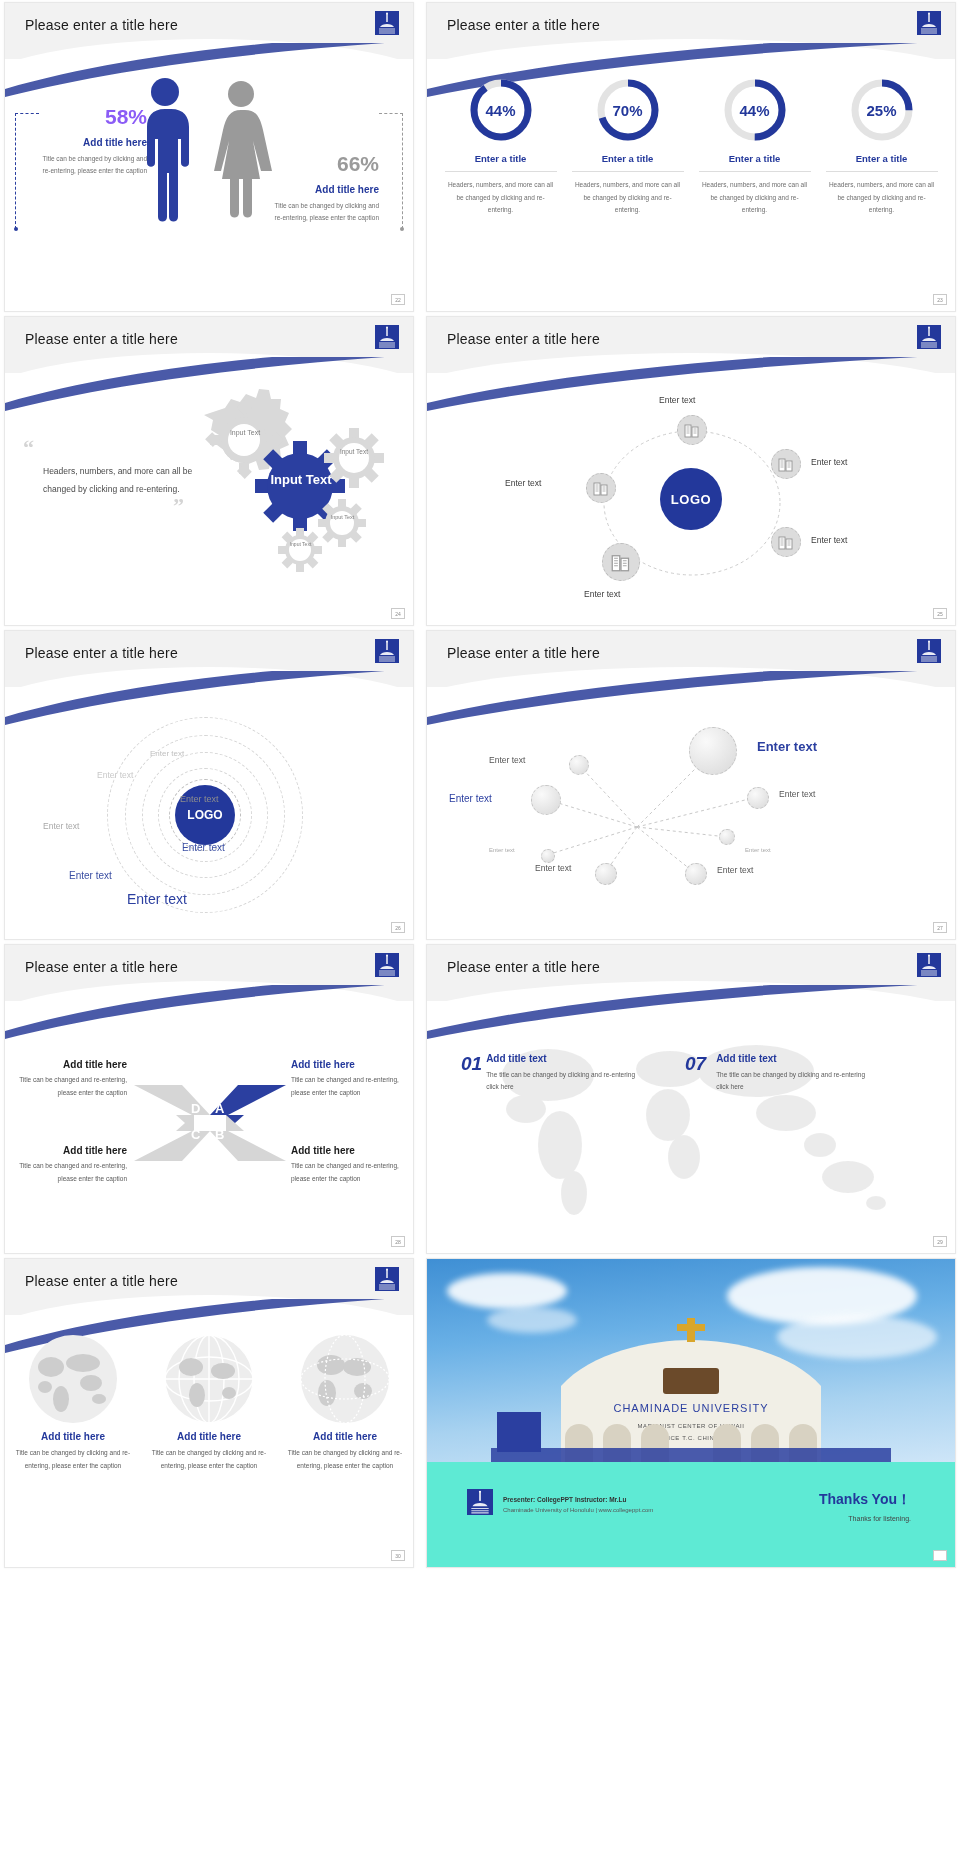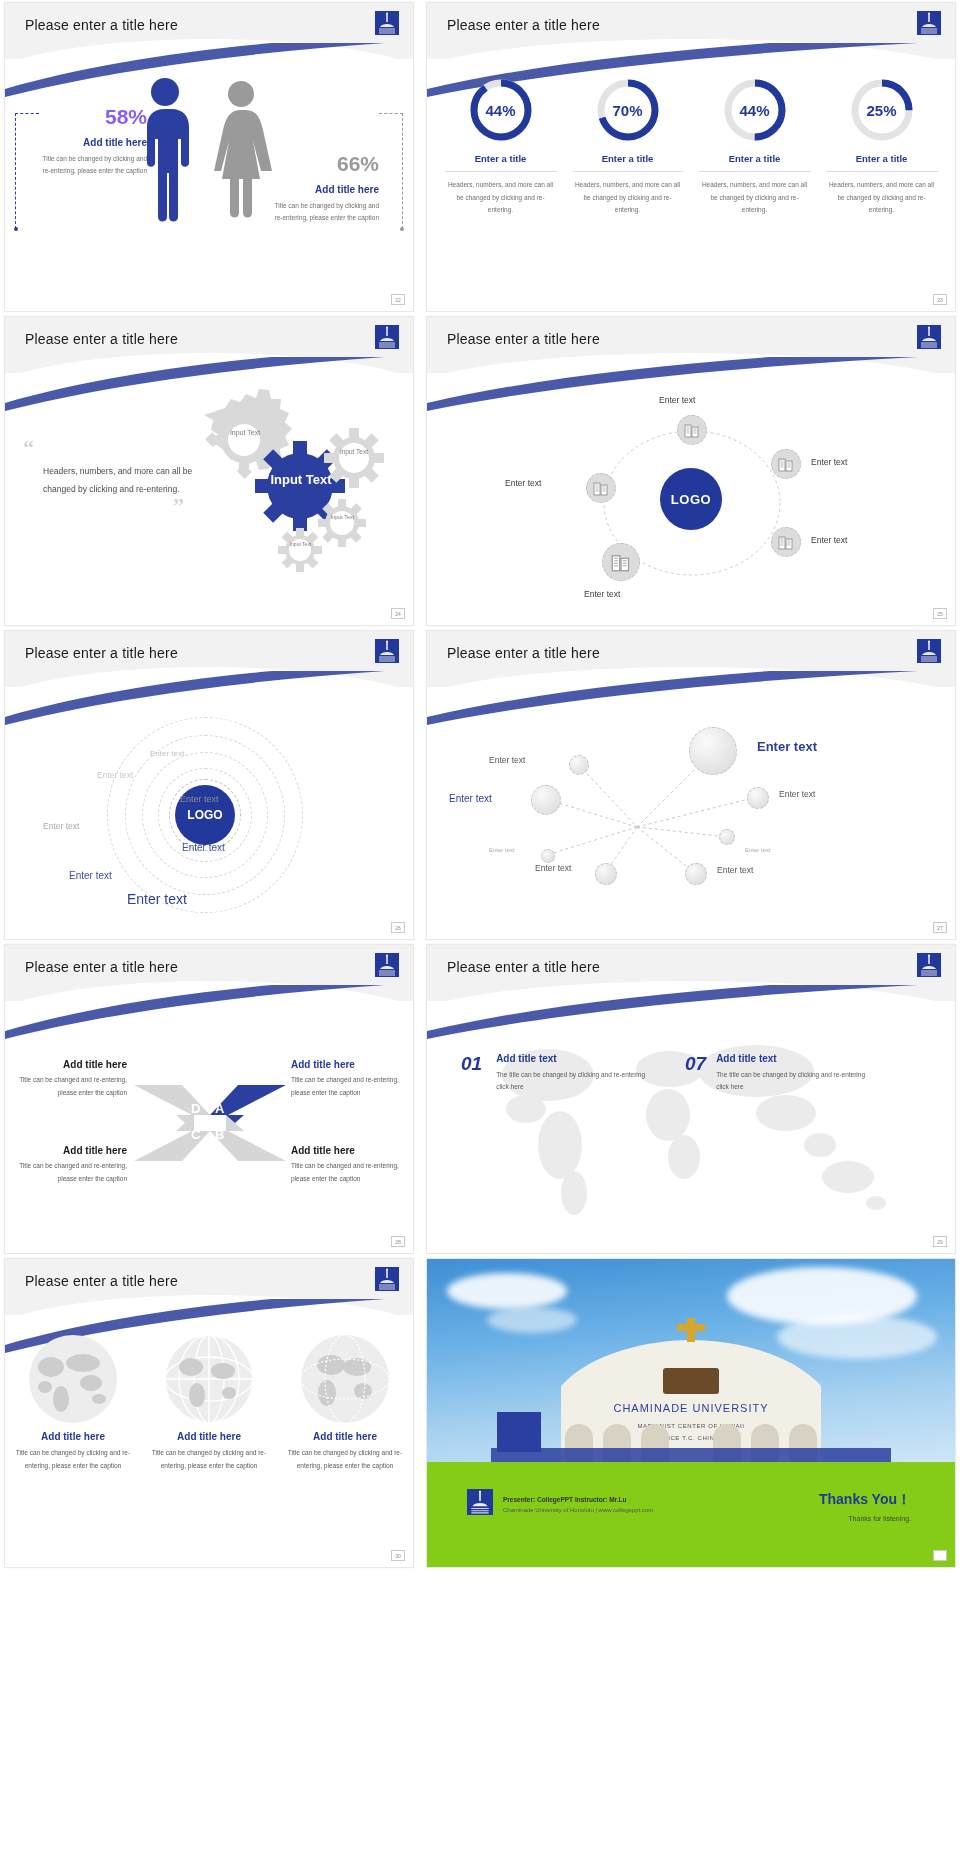--- a/index.html
+++ b/index.html
@@ -135,21 +135,21 @@
   
   .globes { position:absolute; top:16px; left:0; right:0; display:flex; justify-content:space-around; }
   .gcol { width:118px; text-align:center; }
   .g-title { font-size:10px; font-weight:bold; color:#23389b; }
   .g-cap { font-size:6.5px; color:#5a5a5a; line-height:1.95; margin-top:5px; }
 
   
   .photo { position:absolute; top:0; left:0; right:0; height:205px; overflow:hidden; }
   .sky { position:absolute; inset:0; background:linear-gradient(175deg,#3f8fd4 0%,#69b0e6 35%,#a8d2f0 70%,#cfe6f8 100%); }
   .cloud { position:absolute; background:rgba(255,255,255,.88); border-radius:50%; filter:blur(3px); }
-  .foot { position:absolute; bottom:0; left:0; right:0; height:105px; background:#84cc16; }
+  .foot { position:absolute; bottom:0; left:0; right:0; height:105px; background:#5eead4; }
   .foot-logo { position:absolute; left:40px; bottom:52px; width:26px; height:26px; background:#23389b;
                display:flex;align-items:flex-end;justify-content:center;overflow:hidden;}
   .pres1 { position:absolute; left:76px; bottom:64px; font-size:6.5px; font-weight:bold; color:#333; }
   .pres2 { position:absolute; left:76px; bottom:54px; font-size:6px; color:#555; }
   .thanks { position:absolute; right:44px; bottom:58px; font-size:14px; font-weight:bold; color:#23389b; }
   .thanks-sub { position:absolute; right:44px; bottom:45px; font-size:7px; color:#444; }
 </style>
 </head>
 <body>
 
@@ -658,21 +658,21 @@
             <ellipse cx="228" cy="140" rx="16" ry="22"></ellipse>
             <ellipse cx="300" cy="54" rx="58" ry="26"></ellipse>
               <ellipse cx="330" cy="96" rx="30" ry="18"></ellipse>
             <ellipse cx="364" cy="128" rx="16" ry="12"></ellipse>
               <ellipse cx="392" cy="160" rx="26" ry="16"></ellipse>
             <ellipse cx="420" cy="186" rx="10" ry="7"></ellipse>
           </g>
         </svg>
       </div>
 
-      <div style="position:absolute;left:34px;top:52px;display:flex;gap:14px;">
+      <div style="position:absolute;left:34px;top:52px;display:flex;gap:4px;">
         <div class="num01">01</div>
         <div style="width:150px;">
           <div class="n-title">Add title text</div>
           <div class="n-cap">The title can be changed by clicking and re-entering click here</div>
         </div>
       </div>
 
       <div style="position:absolute;left:258px;top:52px;display:flex;gap:10px;">
         <div class="num01">07</div>
         <div style="width:150px;">

